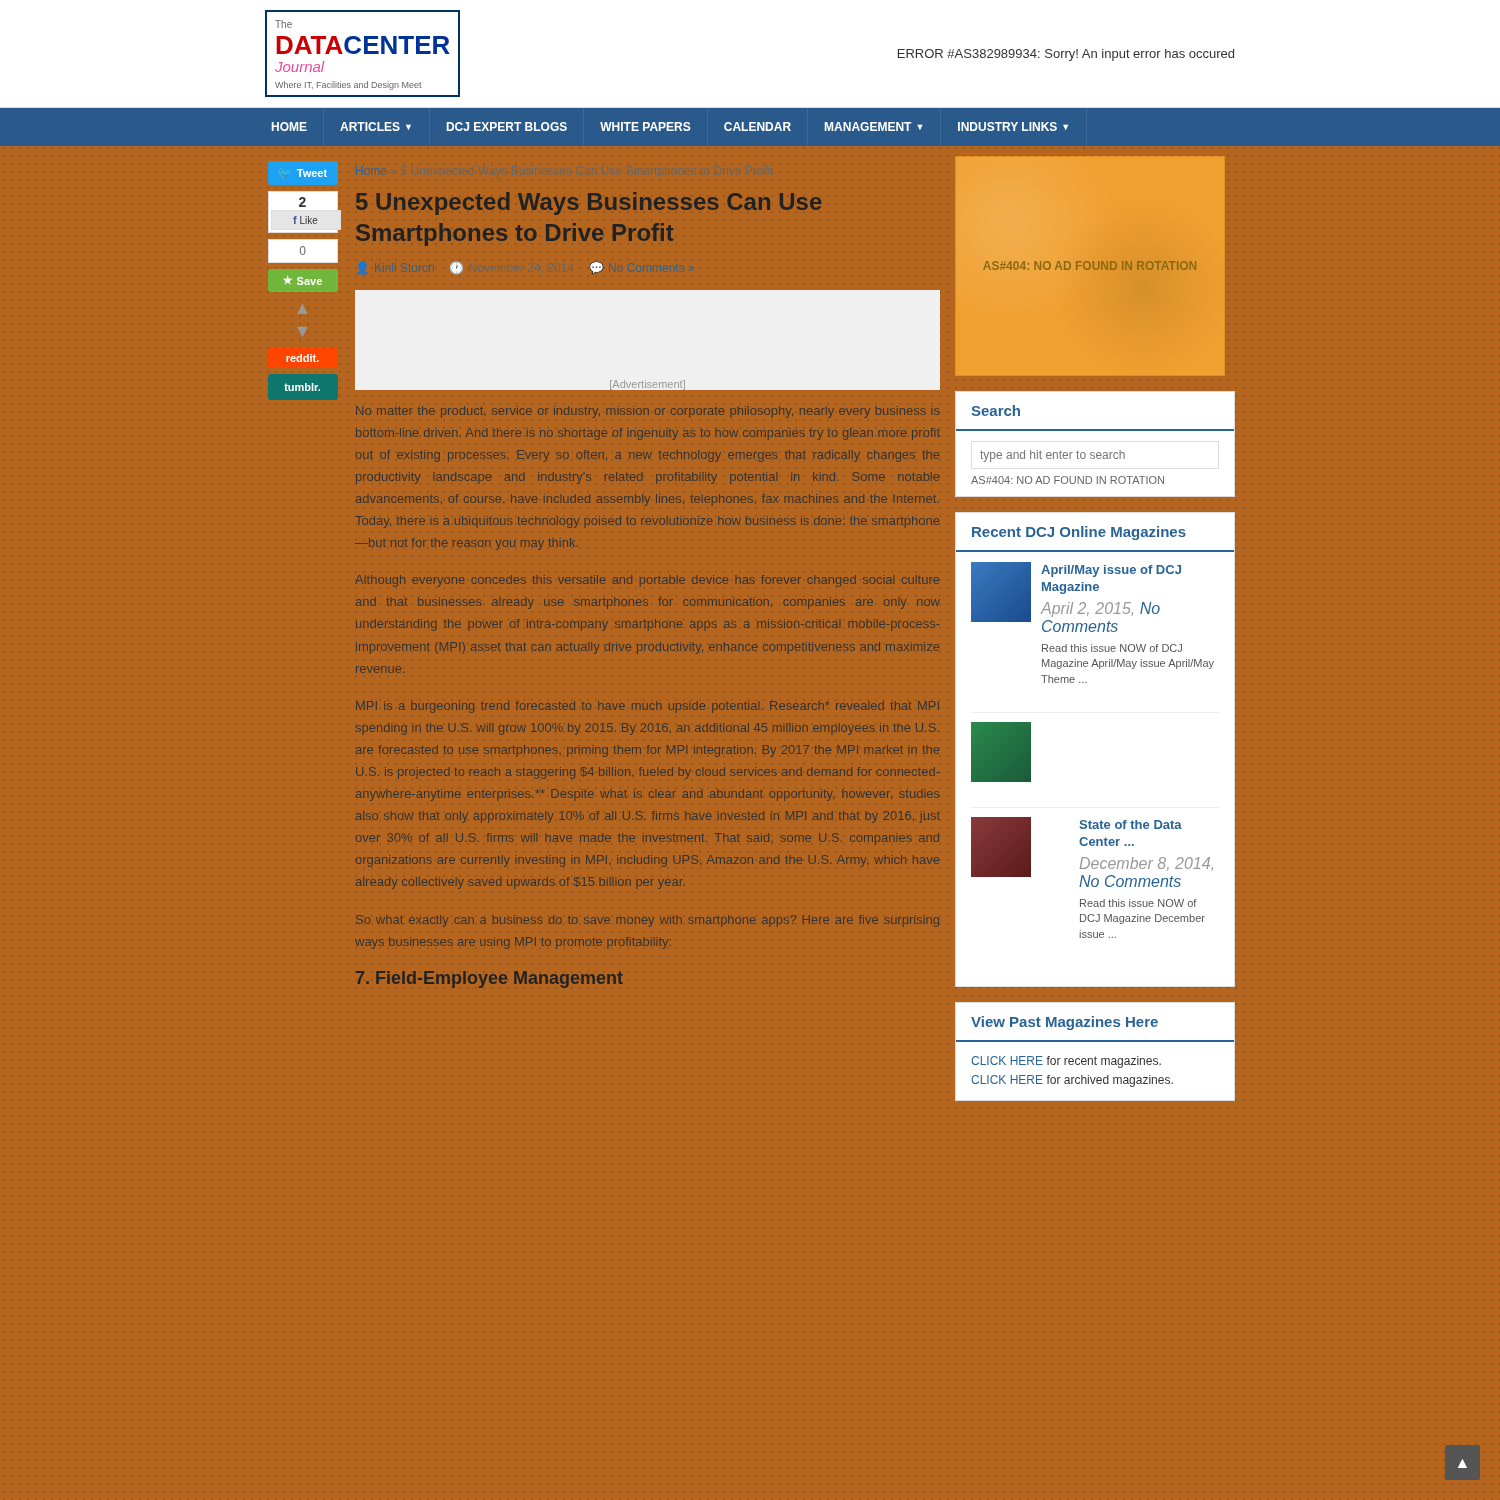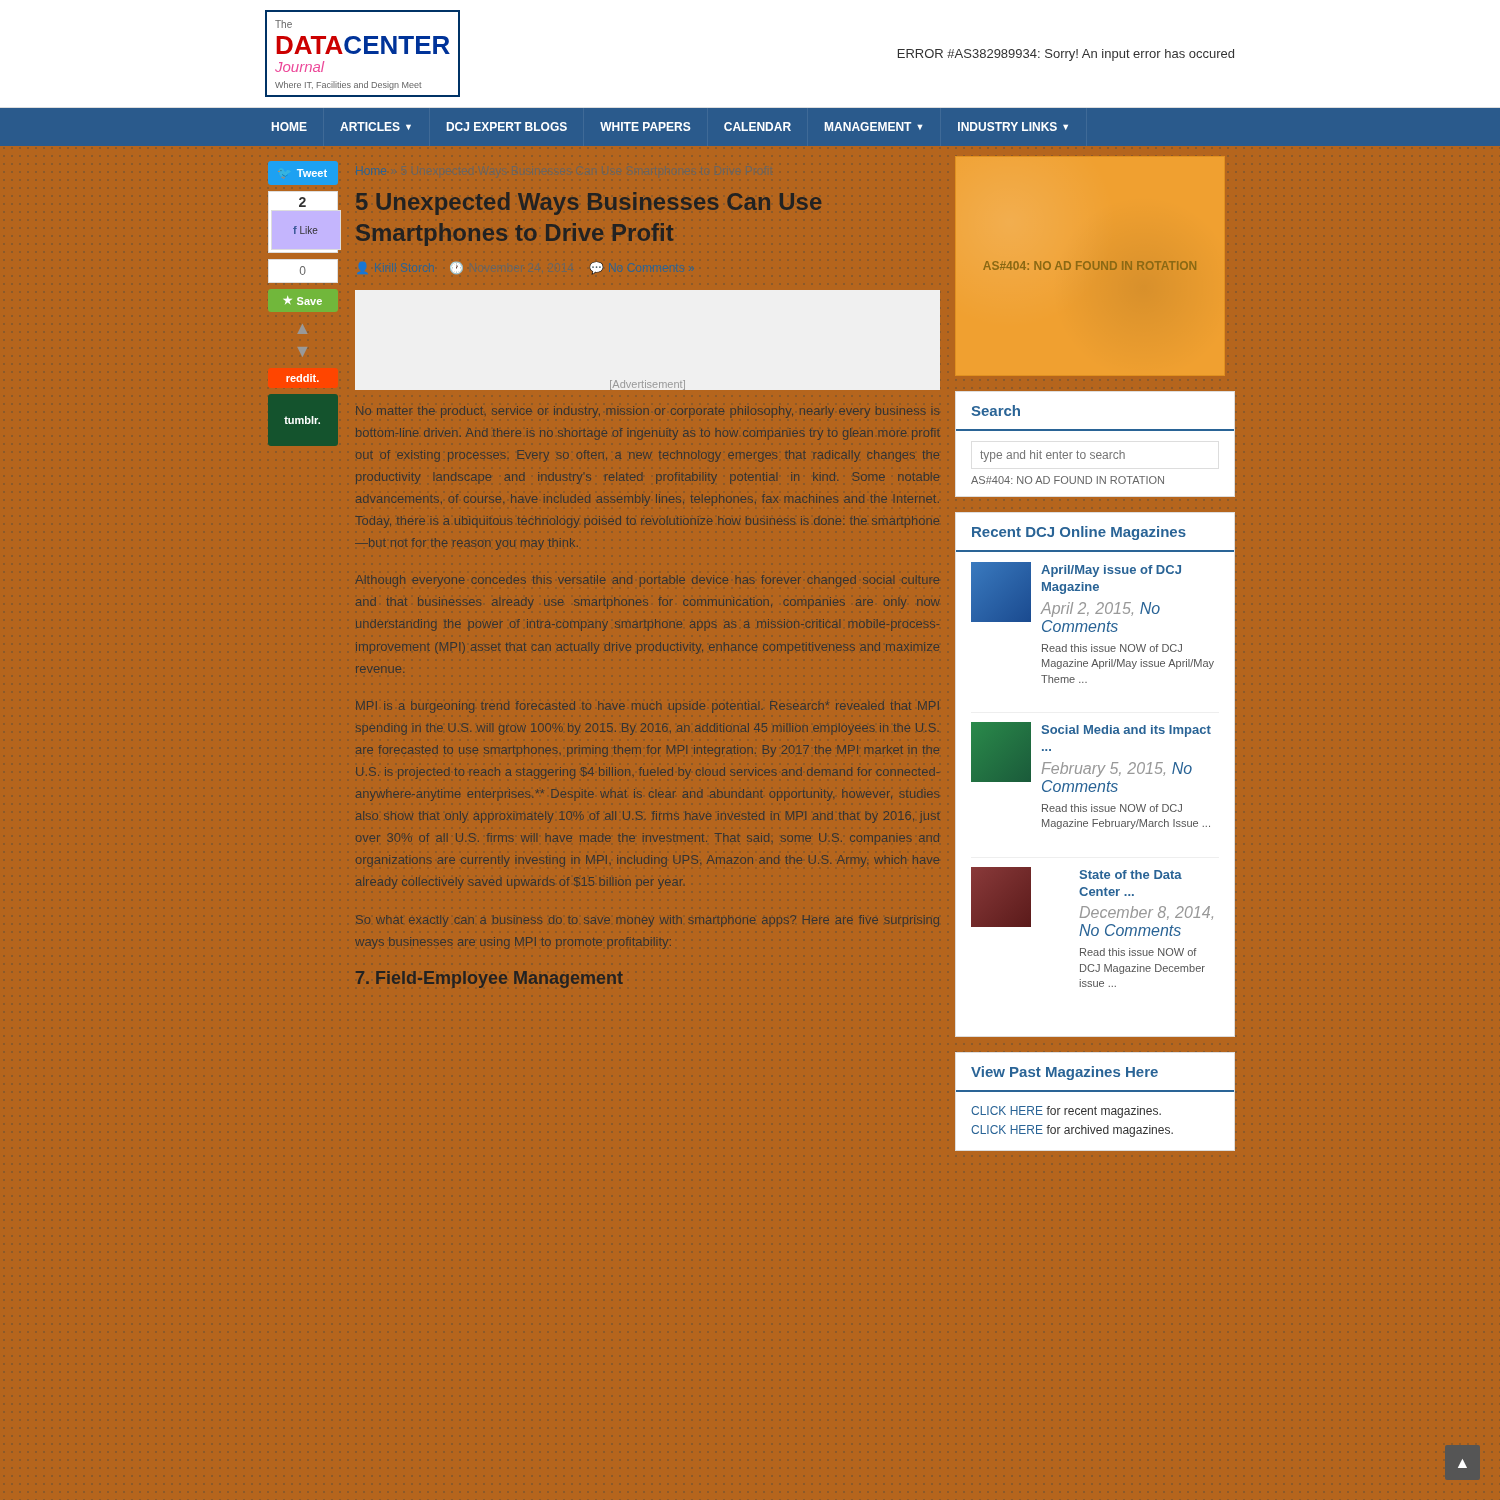--- a/index.html
+++ b/index.html
@@ -98,27 +98,27 @@
     .tweet-btn {
       background: #1da1f2;
       color: #fff;
       display: flex;
       align-items: center;
       justify-content: center;
       gap: 4px;
     }
     .twitter-icon { color: #fff; font-size: 12px; }
     .fb-btn {
-      background: #c4b5fd;
+      background: #e5e5e5;
       border: 1px solid #ddd;
       color: #333;
       font-size: 10px;
       width: 70px;
       text-align: center;
-      padding: 13px;
+      padding: 3px;
     }
     .fb-count {
       font-size: 14px;
       font-weight: bold;
       color: #333;
       text-align: center;
     }
     .save-btn {
       background: #71b73b;
       color: #fff;
@@ -154,24 +154,24 @@
       color: #fff;
       border-radius: 3px;
       padding: 4px 8px;
       font-size: 11px;
       font-weight: bold;
       cursor: pointer;
       width: 70px;
       text-align: center;
     }
     .tumblr-btn {
-      background: #14532d;
+      background: #0f766e;
       color: #fff;
       border-radius: 3px;
-      padding: 20px 8px;
+      padding: 7px 8px;
       font-size: 11px;
       font-weight: bold;
       cursor: pointer;
       width: 70px;
       text-align: center;
     }
 
     
     #content-area {
       flex: 1;
@@ -526,28 +526,20 @@
               <a href="#">No Comments</a>
             </div>
             <div class="magazine-desc">Read this issue NOW of DCJ Magazine April/May issue April/May Theme ...</div>
           </div>
         </div>
 
         <div class="magazine-item">
           <div class="magazine-thumb thumb-2">
             <div class="thumb-placeholder"></div>
           </div>
-          <div class="magazine-info">
-            <div class="magazine-title">Social Media and its Impact ...</div>
-            <div class="magazine-date">
-              <span>February 5, 2015,</span>
-              <a href="#">No Comments</a>
-            </div>
-            <div class="magazine-desc">Read this issue NOW of DCJ Magazine February/March Issue ...</div>
-          </div>
         </div>
 
         <div class="magazine-item">
           <div class="magazine-thumb thumb-3">
             <div class="thumb-placeholder"></div>
           </div>
           <div class="magazine-info">
             <div class="magazine-title">State of the Data Center ...</div>
             <div class="magazine-date">
               <span>December 8, 2014,</span>

